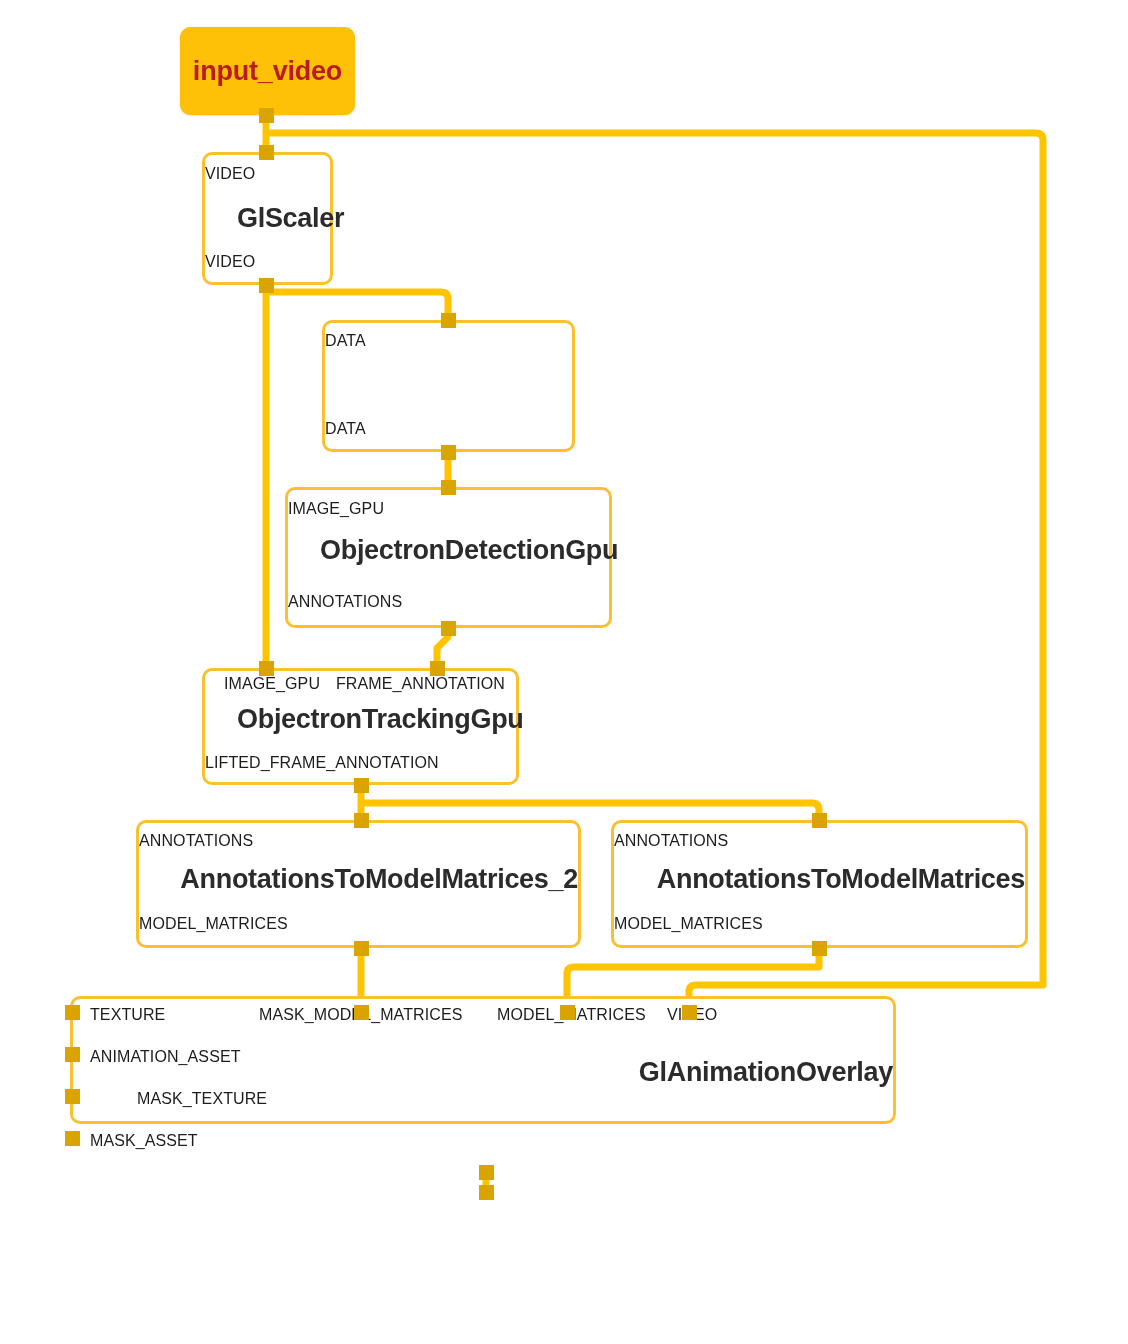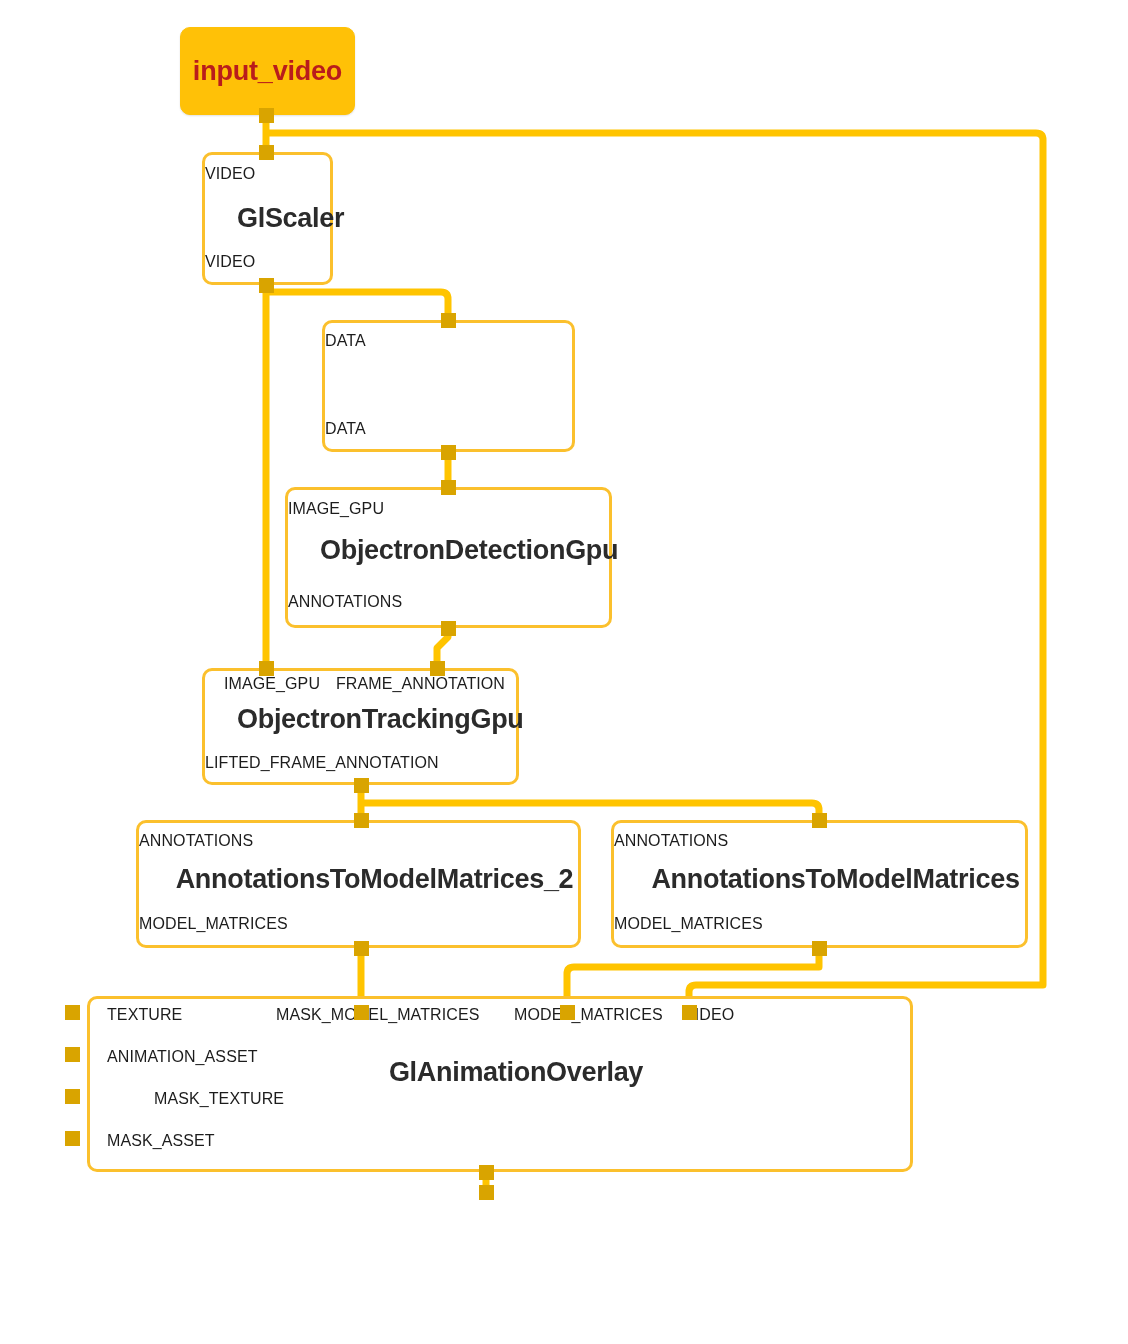--- a/index.html
+++ b/index.html
@@ -51,21 +51,21 @@
   .stream-label {
     font-size: 27px;
     font-weight: bold;
     color: #b91c1c;
     letter-spacing: -0.2px;
   }
   .calc-title {
     position: absolute;
     left: 0;
     right: 0;
-    text-align: center;
+    text-align: right;
     font-size: 27px;
     font-weight: bold;
     color: #2b2b2b;
     letter-spacing: -0.3px;
     white-space: nowrap;
     margin-left: 32px;
   }
   .port-label {
     position: absolute;
     font-size: 16px;
@@ -171,21 +171,21 @@
   <div class="port" style="left:354px; top:941px;"></div>
 
   <div class="node calc" style="left:611px; top:820px; width:417px; height:128px;">
     <div class="port-label top" style="top:9px;">ANNOTATIONS</div>
     <div class="calc-title" style="top:41px;">AnnotationsToModelMatrices</div>
     <div class="port-label bottom" style="bottom:12px;">MODEL_MATRICES</div>
   </div>
   <div class="port" style="left:812px; top:813px;"></div>
   <div class="port" style="left:812px; top:941px;"></div>
 
-  <div class="node calc" style="left:87px; top:996px; width:826px; height:176px;">
+  <div class="node calc" style="left:70px; top:996px; width:826px; height:128px;">
 
     <div class="port-label left" style="top:7px; left:17px;">TEXTURE</div>
     <div class="port-label left" style="top:49px; left:17px;">ANIMATION_ASSET</div>
     <div class="port-label left" style="top:91px; left:17px;margin-left:47px;">MASK_TEXTURE</div>
     <div class="port-label left" style="top:133px; left:17px;text-align:center;">MASK_ASSET</div>
 
     <div class="port-label left" style="top:7px; left:186px;">MASK_MODEL_MATRICES</div>
     <div class="port-label left" style="top:7px; left:424px;">MODEL_MATRICES</div>
     <div class="port-label left" style="top:7px; left:594px;">VIDEO</div>
     <div class="calc-title" style="top:58px;">GlAnimationOverlay</div>

